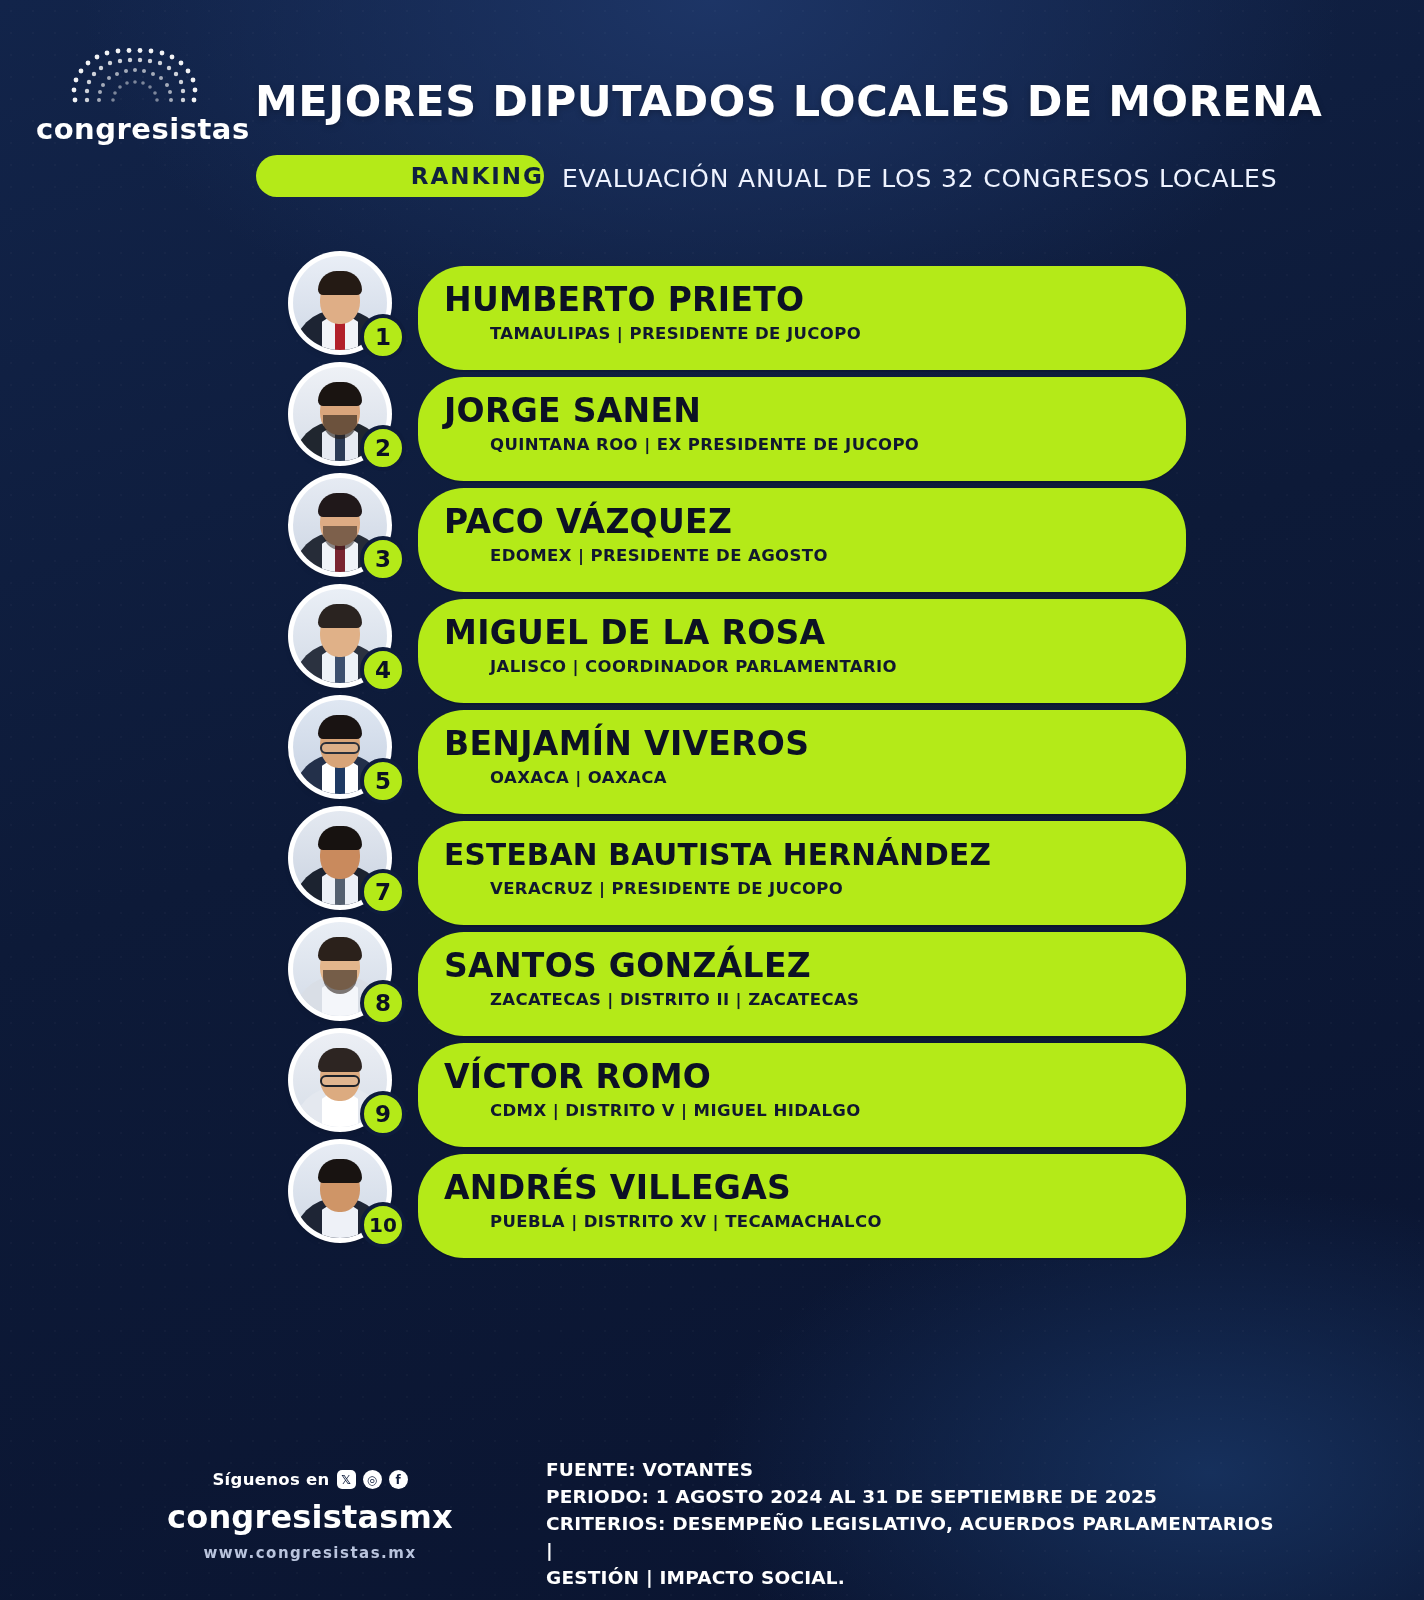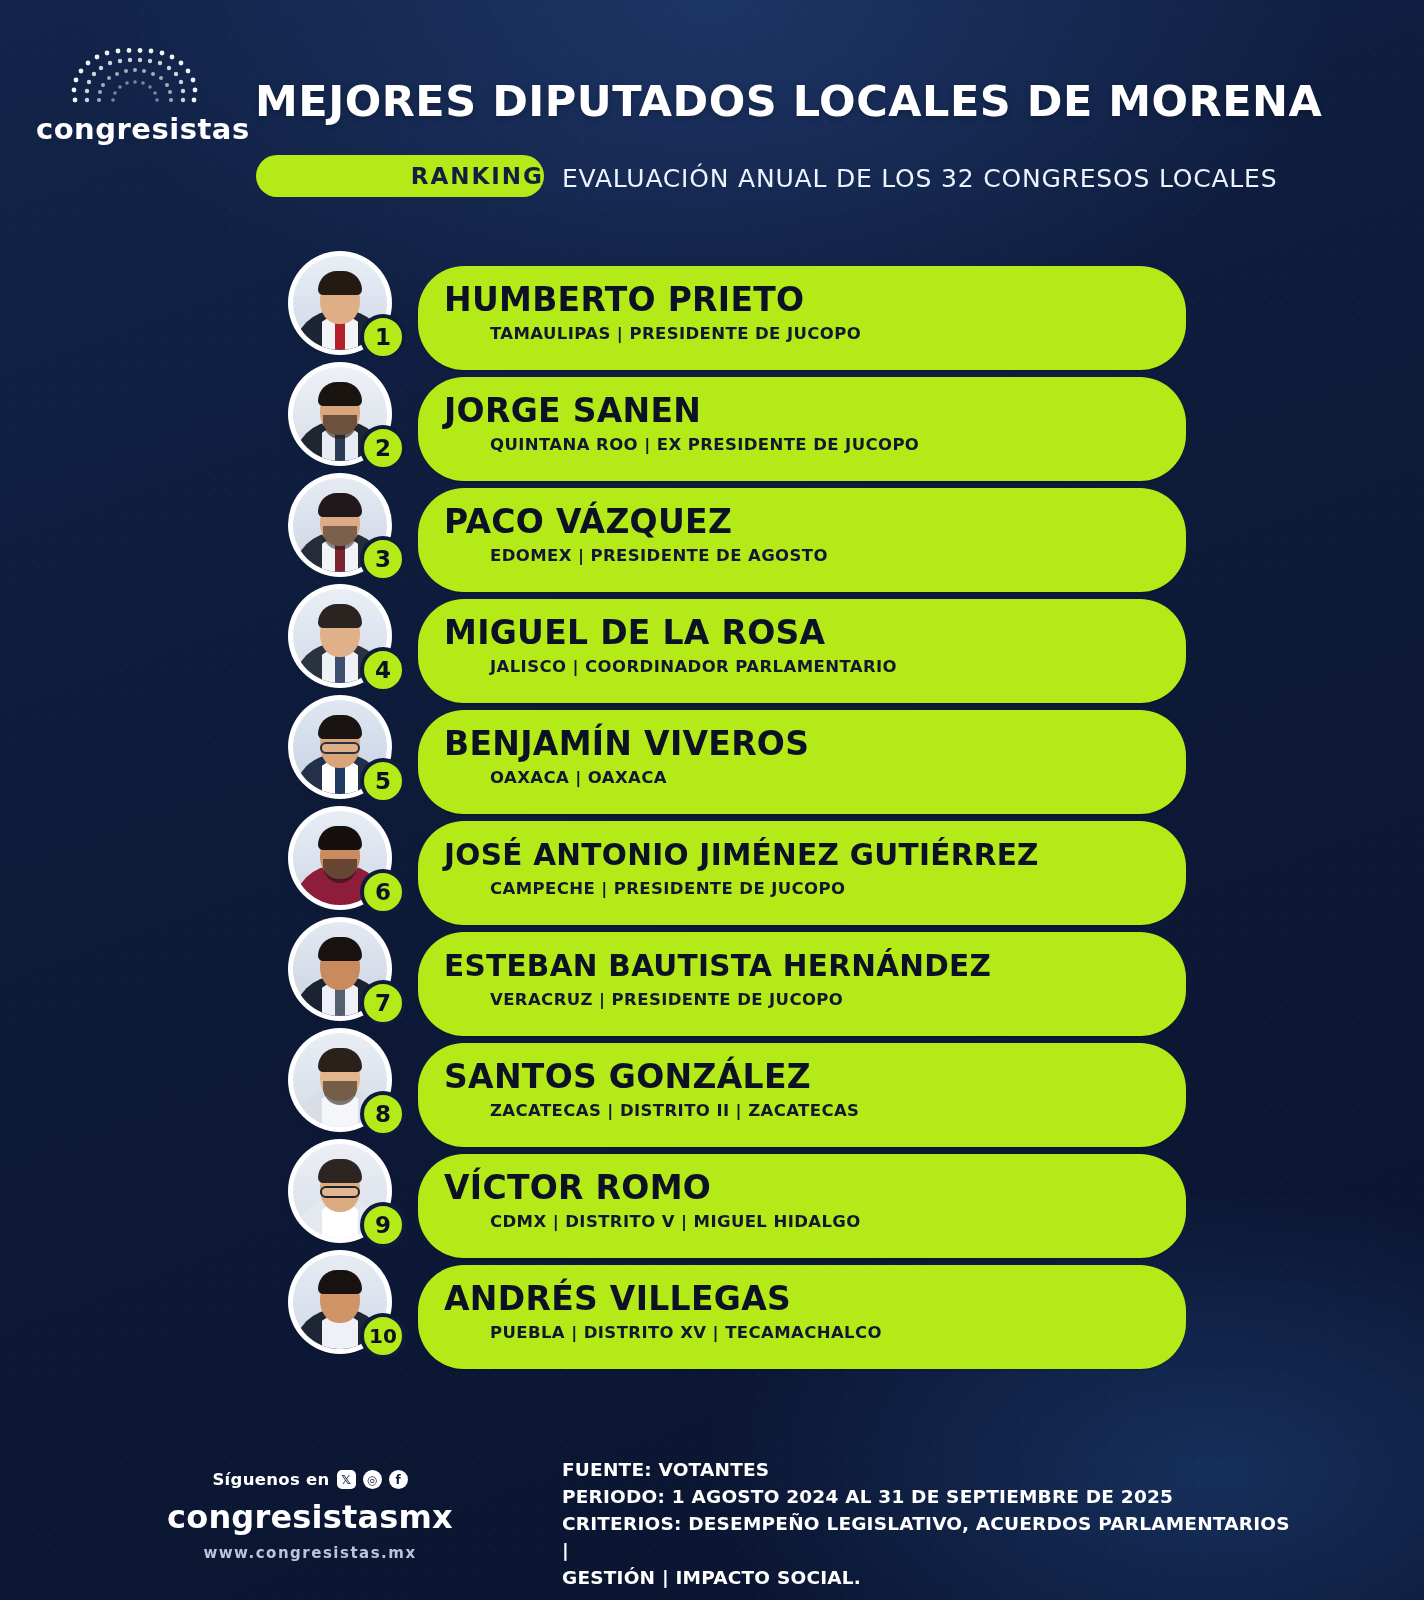--- a/index.html
+++ b/index.html
@@ -183,21 +183,21 @@
     margin-top:9px;
     color:#ffffff; font-size:32px; font-weight:700; letter-spacing:.2px;
     font-family:"DejaVu Sans", sans-serif;
   }
   .site {
     margin-top:8px;
     color:#b9c4dd; font-size:15px; font-weight:700; letter-spacing:1.5px;
     font-family:"DejaVu Sans", sans-serif;
   }
 
-  .notes { position:absolute; left:562px; top:26px; width:740px; }
+  .notes { position:absolute; left:546px; top:26px; width:740px; }
   .notes div {
     color:#ffffff; font-size:18.5px; font-weight:800; letter-spacing:.2px;
     line-height:27px;
     font-family:"DejaVu Sans", sans-serif;
   }
 </style>
 </head>
 <body>
 
 <div class="page">
@@ -375,36 +375,20 @@
         <div class="tie" style="background:#1f3a63"></div>
         <div class="head" style="background:#d8a478"></div>
         <div class="hair" style="background:#191312"></div>
         <div class="glasses"></div>
       </div>
       <div class="badge">
         <span>5</span>
       </div>
     </div>
 
-    <div class="row">
-      <div class="bar">
-        <div class="name small">JOSÉ ANTONIO JIMÉNEZ GUTIÉRREZ</div>
-        <div class="meta">CAMPECHE | PRESIDENTE DE JUCOPO</div>
-      </div>
-      <div class="avatar">
-        <div class="bg" style="background:linear-gradient(180deg,#e8edf5,#cfd8e6)"></div>
-        <div class="body" style="background:#8e1d3c"></div>
-        <div class="head" style="background:#c98b5f"></div>
-        <div class="hair" style="background:#15100e"></div>
-        <div class="beard" style="background:rgba(21,16,14,.55)"></div>
-      </div>
-      <div class="badge">
-        <span>6</span>
-      </div>
-    </div>
 
     <div class="row">
       <div class="bar">
         <div class="name small">ESTEBAN BAUTISTA HERNÁNDEZ</div>
         <div class="meta">VERACRUZ | PRESIDENTE DE JUCOPO</div>
       </div>
       <div class="avatar">
         <div class="bg" style="background:linear-gradient(180deg,#e4e9f1,#c9d2e0)"></div>
         <div class="body" style="background:#1c2330"></div>
         <div class="shirt" style="background:#edf0f6"></div>

